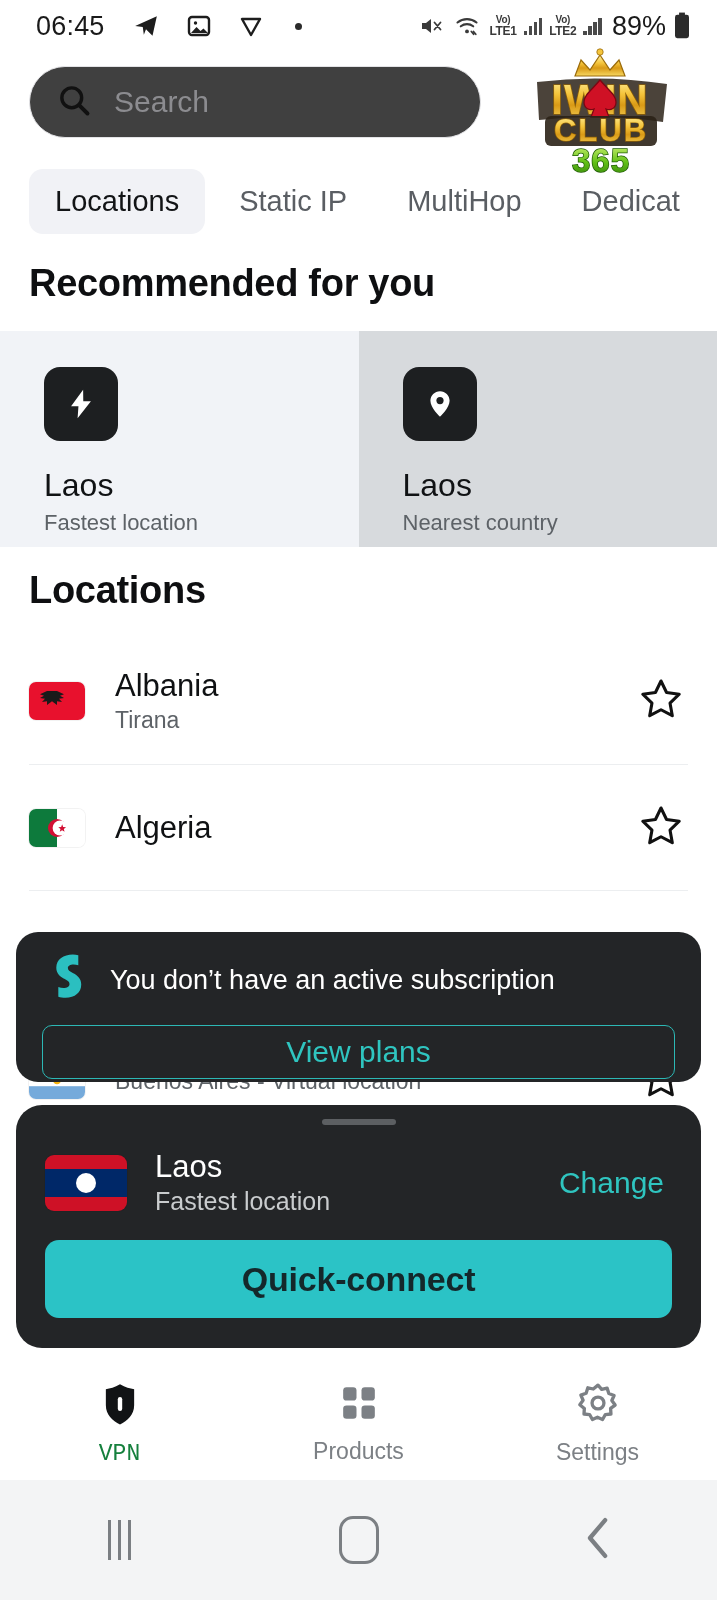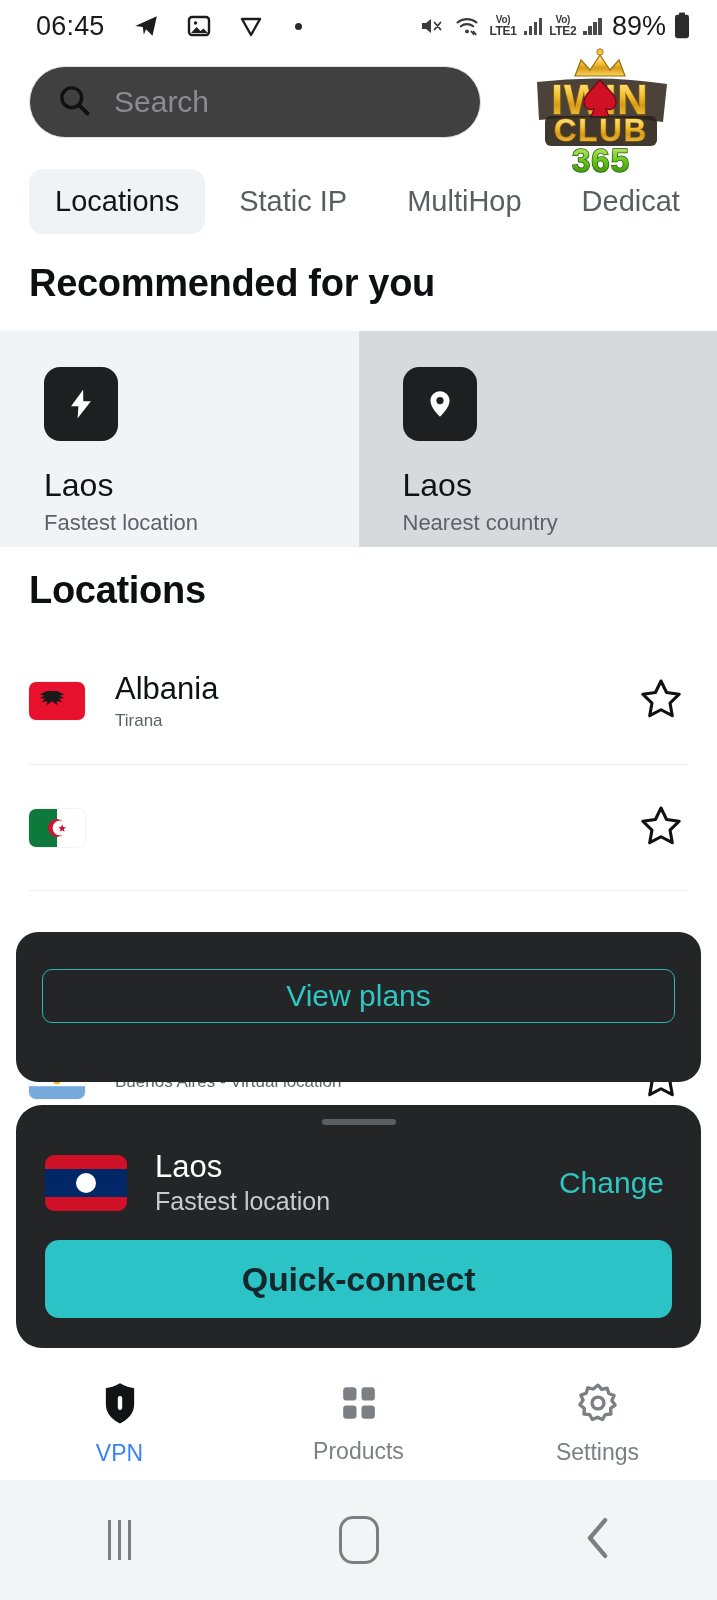--- a/index.html
+++ b/index.html
@@ -60,21 +60,21 @@
   .rec-name { font-size:32px; color:#101214; margin-top:26px; }
   .rec-sub  { font-size:22px; color:#5d6267; margin-top:6px; }
 
   
   .loclist { padding:0 29px; }
   .locrow { display:flex; align-items:center; height:126px; position:relative; }
   .locrow + .locrow { border-top:1px solid #eceef0; }
   .flag { width:56px; height:38px; border-radius:7px; overflow:hidden; position:relative; flex:0 0 auto; box-shadow:0 0 0 1px rgba(0,0,0,.05);}
   .loctext { margin-left:30px; flex:1; }
   .loc-name { font-size:31px; color:#0f1113; line-height:1.15; }
-  .loc-sub { font-size:17px; color:#5d6267; margin-top:4px; }
+  .loc-sub { font-size:23px; color:#5d6267; margin-top:4px; }
   .star { margin-right:4px; }
 
   
   .subbanner {
     position:absolute; left:16px; top:932px; width:685px; height:150px;
     background:#232527; border-radius:22px; padding:20px 26px;
   }
   .sub-top { display:flex; align-items:center; gap:24px; }
   .sub-msg { font-size:27px; color:#ffffff; }
   .viewplans {
@@ -100,21 +100,21 @@
     font-size:34px; font-weight:700; color:#14282b; letter-spacing:-.2px;
   }
 
   
   .appnav {
     position:absolute; left:0; top:1368px; width:717px; height:112px;
     display:flex; align-items:center;
   }
   .navitem { flex:1; display:flex; flex-direction:column; align-items:center; gap:11px; }
   .nav-lbl { font-size:23px; color:#7c8085; }
-  .navitem.active .nav-lbl { color:#3b82f6; }
+  .navitem.active .nav-lbl { color:#15803d;font-family:Liberation Mono, monospace; }
 
   
   .sysnav {
     position:absolute; left:0; top:1480px; width:717px; height:120px;
     background:#f3f4f5; display:flex; align-items:center;
   }
   .sysitem { flex:1; display:flex; align-items:center; justify-content:center; }
   .recents { display:flex; gap:7px; }
   .recents span { width:3px; height:40px; background:#7b7f83; display:block; }
   .homebtn { width:40px; height:48px; border:3px solid #7b7f83; border-radius:14px; }
@@ -293,20 +293,21 @@
       <div class="flag">
         <svg width="56" height="38" viewBox="0 0 56 38">
             <rect width="28" height="38" fill="#0d7a3c"></rect>
             <rect x="28" width="28" height="38" fill="#fff"></rect>
           <circle cx="28" cy="19" r="9" fill="#d21034"></circle>
             <circle cx="31" cy="19" r="7.4" fill="#fff"></circle>
           <path d="M33.5 14.6l1.3 3.6 3.7.2-2.9 2.3 1 3.6-3.1-2.1-3.1 2.1 1-3.6-2.9-2.3 3.7-.2z" fill="#d21034" transform="scale(.78) translate(9,5)"></path>
         </svg>
       </div>
       <div class="loctext">
+        <div class="loc-name">Algeria</div>
       </div>
       <div class="star">
         <svg width="46" height="46" viewBox="0 0 24 24">
             <path d="M12 2.6l2.9 6 6.6.9-4.8 4.6 1.2 6.6L12 17.6 6.1 20.7l1.2-6.6L2.5 9.5l6.6-.9z" fill="none" stroke="#111" stroke-width="1.6" stroke-linejoin="round"></path>
           </svg>
       </div>
     </div>
 
     <div class="locrow">
       <div class="flag">
@@ -342,20 +343,28 @@
       <div class="star">
         <svg width="46" height="46" viewBox="0 0 24 24">
             <path d="M12 2.6l2.9 6 6.6.9-4.8 4.6 1.2 6.6L12 17.6 6.1 20.7l1.2-6.6L2.5 9.5l6.6-.9z" fill="none" stroke="#111" stroke-width="1.6" stroke-linejoin="round"></path>
           </svg>
       </div>
     </div>
 
   </div>
 
   <div class="subbanner">
+    <div class="sub-top">
+      <span>
+        <svg width="44" height="52" viewBox="0 0 24 28">
+          <path d="M16.8 1.2c-5 0-9 2.6-9 7.2 0 3.4 2.4 5 4.6 6.2 1.7.9 2.6 1.5 2.6 2.7 0 1.4-1.4 2.2-3.2 2.2-1 0-2-.2-2.9-.6v5.3c1.1.4 2.5.6 3.9.6 5.2 0 8.6-2.8 8.6-7.2 0-3.5-2.3-5.1-4.6-6.3-1.7-.9-2.7-1.5-2.7-2.7 0-1.3 1.3-2 3.1-2 .9 0 1.8.1 2.6.4V1.6c-.9-.3-1.9-.4-3-.4z" fill="#2bbfc0"></path>
+        </svg>
+      </span>
+      <span class="sub-msg">You don’t have an active subscription</span>
+    </div>
     <div class="viewplans">View plans</div>
   </div>
 
   <div class="connectcard">
     <div class="grabber"></div>
     <div class="cc-row">
       <div class="flag" style="width:82px;height:56px;border-radius:9px">
         <svg width="82" height="56" viewBox="0 0 82 56">
           <rect width="82" height="56" fill="#ce1126"></rect>
           <rect y="14" width="82" height="28" fill="#002868"></rect>

